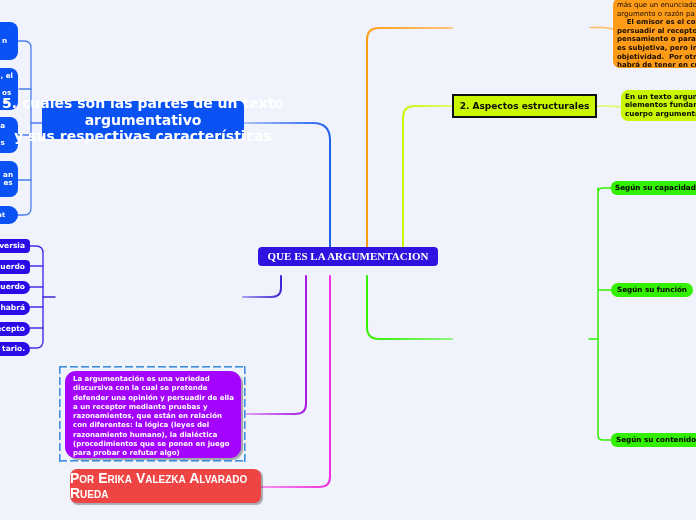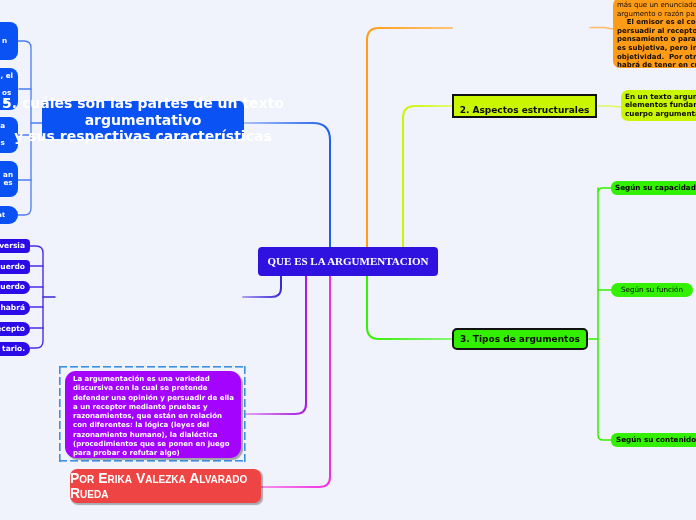--- a/index.html
+++ b/index.html
@@ -78,42 +78,40 @@
 
       <path d="M30,246 L36,246 Q43,246 43,253 L43,341 Q43,348 36,348 L30,348" stroke="#4a2ce8" stroke-width="1.4"></path>
       <path d="M30,266 L43,266" stroke="#4a2ce8" stroke-width="1.4"></path>
       <path d="M30,287 L43,287" stroke="#4a2ce8" stroke-width="1.4"></path>
       <path d="M30,307 L43,307" stroke="#4a2ce8" stroke-width="1.4"></path>
       <path d="M30,328 L43,328" stroke="#4a2ce8" stroke-width="1.4"></path>
       <path d="M43,297 L55,297" stroke="#3a28d8" stroke-width="1.5"></path>
     </g>
   </svg>
 
-  <div class="node" style="left:258px;top:247px;width:180px;height:29px;background:#2f12df;border-radius:4px;color:#fff;font-family:'Liberation Serif',serif;font-weight:bold;font-size:11px;">
+  <div class="node" style="left:258px;top:247px;width:180px;height:19px;background:#2f12df;border-radius:4px;color:#fff;font-family:'Liberation Serif',serif;font-weight:bold;font-size:11px;">
     <span>QUE ES LA ARGUMENTACION</span></div>
 
   <div style="position:absolute;left:613px;top:-2px;width:130px;height:70px;background:#ff9c17;border-radius:7px;color:#140c02;font-size:7px;line-height:8.6px;padding:3px 0 0 4px;box-sizing:border-box;white-space:pre;"><span class="blk" style="font-weight:normal;">más que un enunciado
 argumento o razón pa</span><span class="blk" style="font-weight:bold;">    El emisor es el co
 persuadir al recepto
 pensamiento o para
 es subjetiva, pero in
 objetividad.  Por otr
 habrá de tener en cu</span></div>
 
-  <div class="node" style="left:452px;top:94px;width:145px;height:24px;background:#c9f600;border:2px solid #111;color:#0d0d00;font-weight:bold;font-size:9px;align-items:flex-end;">
+  <div class="node" style="left:452px;top:94px;width:145px;height:24px;background:#c9f600;border:2px solid #111;color:#0d0d00;font-weight:bold;font-size:9px;">
     <span>2. Aspectos estructurales</span></div>
   <div style="position:absolute;left:621px;top:90px;width:120px;height:31px;background:#c9f600;border-radius:7px;color:#0d0d00;font-size:7.2px;font-weight:bold;line-height:8.4px;padding:3px 0 0 4px;box-sizing:border-box;white-space:pre;"><span class="blk">En un texto argum
 elementos fundam
 cuerpo argumenta</span></div>
 
-  <div class="node" style="left:452px;top:328px;width:136px;height:22px;background:#33f000;border:2px solid #111;border-radius:5px;color:#0d0d00;font-weight:bold;font-size:9px;">
-    <span>3. Tipos de argumentos</span></div>
   <div class="node" style="left:611px;top:181px;width:110px;height:14px;background:#33f000;border-radius:6px;color:#000;font-weight:bold;font-size:7.2px;justify-content:flex-start;padding-left:4px;">
     <span>Según su capacidad</span></div>
-  <div class="node" style="left:611px;top:283px;width:82px;height:14px;background:#33f000;border-radius:8px;color:#000;font-weight:normal;font-size:7.2px;">
+  <div class="node" style="left:611px;top:283px;width:82px;height:14px;background:#33f000;border-radius:8px;color:#000;font-weight:bold;font-size:7.2px;">
     <span>Según su función</span></div>
   <div class="node" style="left:611px;top:433px;width:100px;height:14px;background:#33f000;border-radius:6px;color:#000;font-weight:bold;font-size:7.2px;justify-content:flex-start;padding-left:5px;">
     <span>Según su contenido</span></div>
 
   <div class="node" style="left:-42px;top:22px;width:60px;height:38px;background:#0b52f5;border-radius:8px;color:#fff;font-weight:bold;font-size:7.2px;line-height:8.5px;justify-content:flex-end;padding-right:11px;">
     <span>n</span>
   </div>
   <div class="node" style="left:-41px;top:68px;width:59px;height:42px;background:#0b52f5;border-radius:8px;color:#fff;font-weight:bold;font-size:7.2px;line-height:8.6px;justify-content:flex-end;padding-right:5px;">
     <span>, el
  

